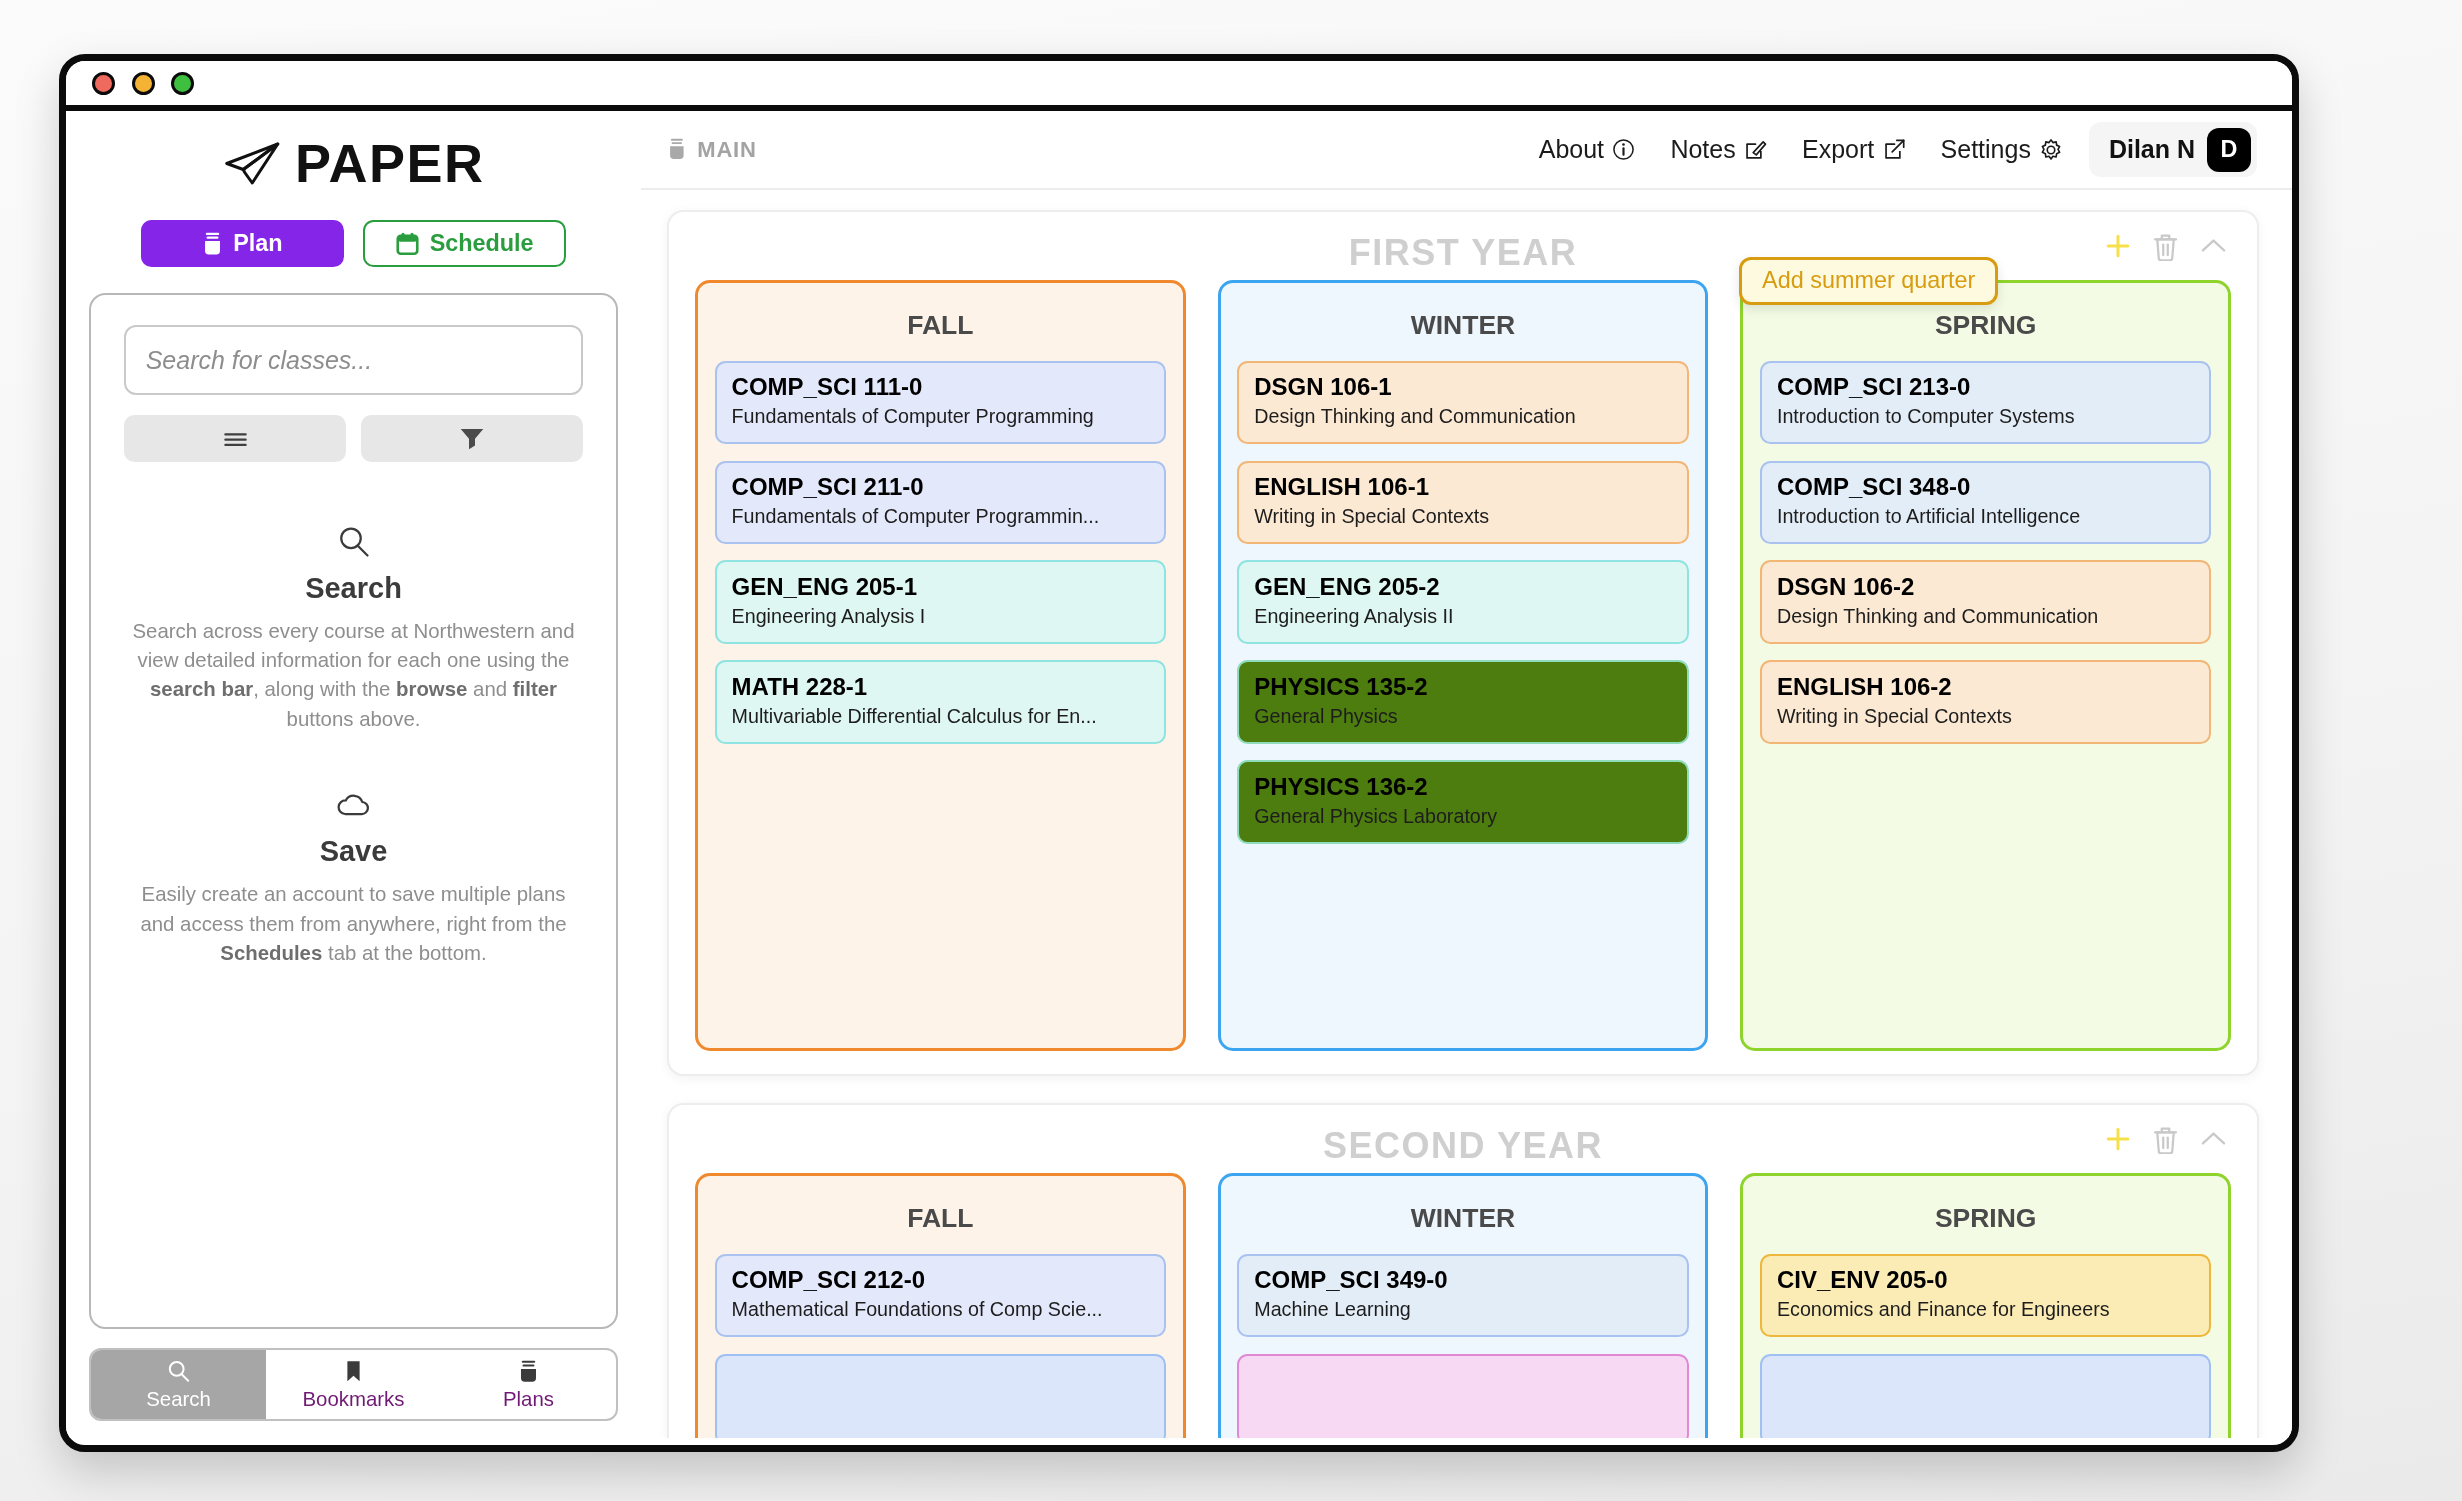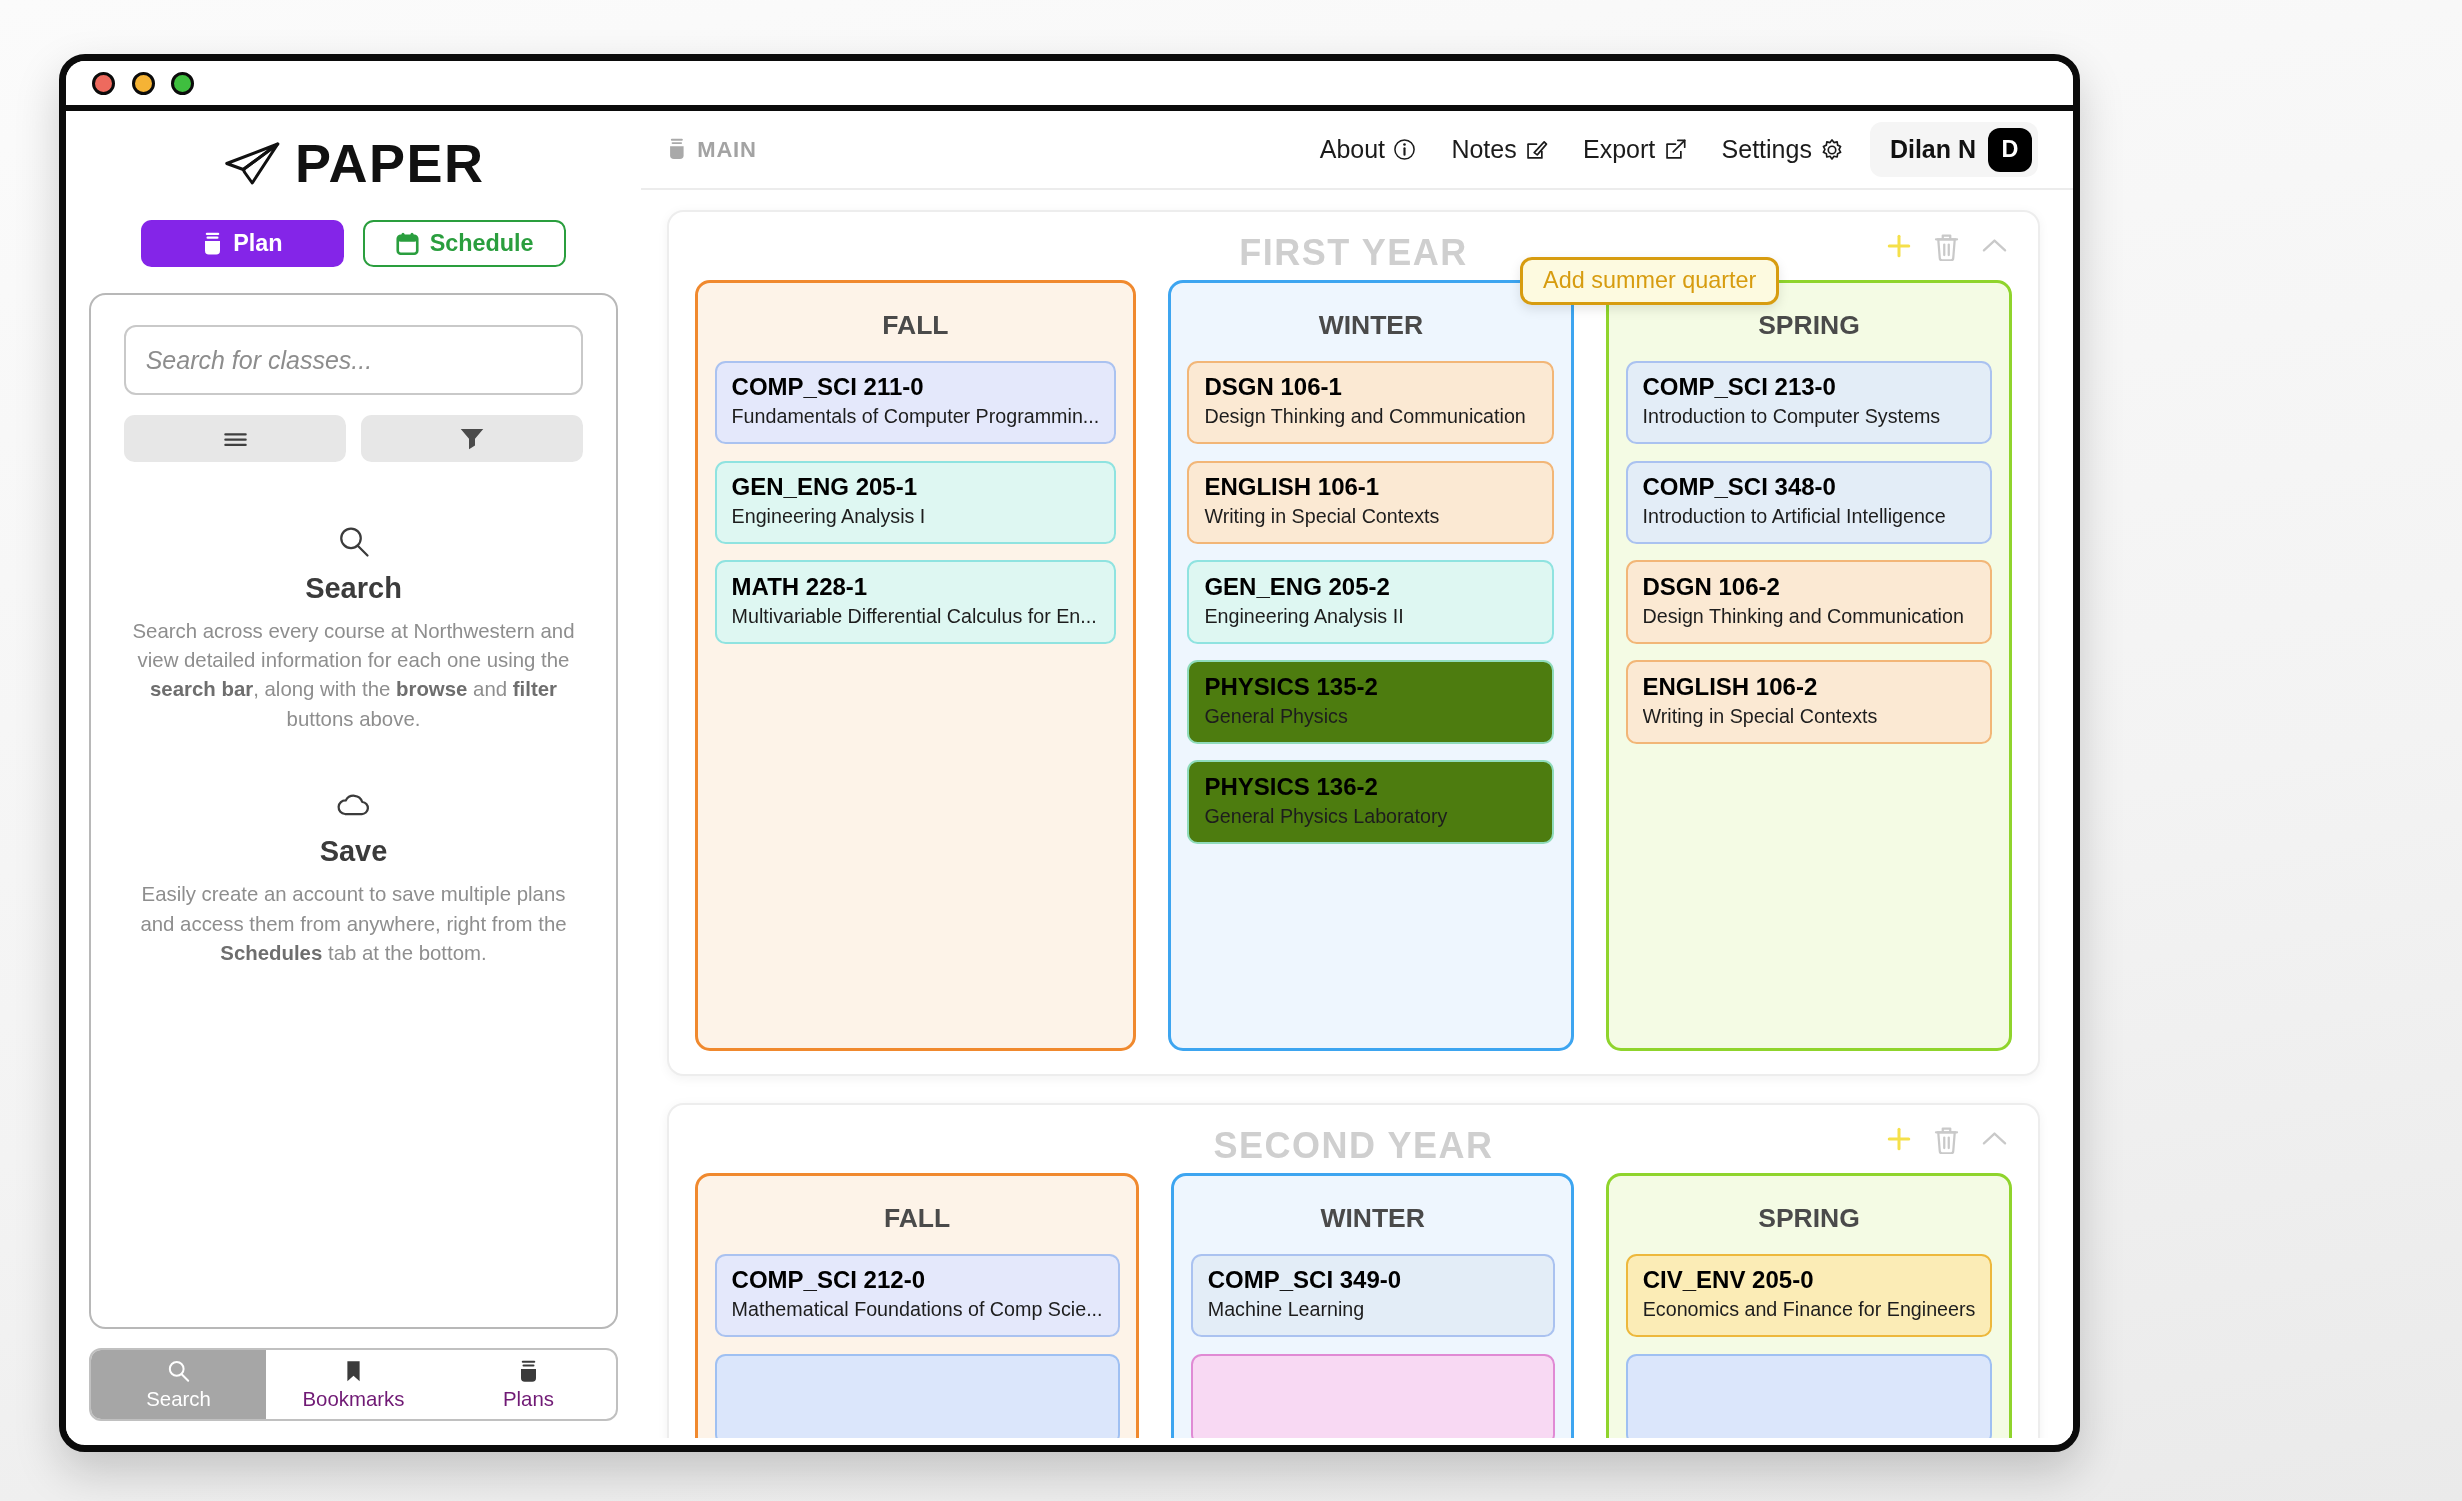--- a/index.html
+++ b/index.html
@@ -4,21 +4,21 @@
 <style>
   html,body{margin:0;padding:0;}
   body{
     width:2462px;height:1502px;overflow:hidden;
     background:linear-gradient(170deg,#fbfbfb 0%,#f3f3f3 60%,#eaeaea 100%);
     font-family:"Liberation Sans",sans-serif;
     -webkit-font-smoothing:antialiased;
   }
   
   .window{
-    position:absolute;left:59px;top:54px;width:2021px;height:1398px;
+    position:absolute;left:59px;top:54px;width:2240px;height:1398px;
     background:#fff;border:7.6px solid #0b0b0b;border-radius:26px;
     box-shadow:0 19.7px 45px rgba(0,0,0,.18);
     overflow:hidden;box-sizing:border-box;
   }
   .titlebar{
     height:50px;background:#fff;border-bottom:6.8px solid #0b0b0b;
     display:flex;align-items:center;padding-left:26px;box-sizing:border-box;
   }
   .dot{width:23px;height:23px;border-radius:50%;border:3px solid #0b0b0b;margin-right:16.6px;box-sizing:border-box;}
   .dot.r{background:#ee6a5e;} .dot.y{background:#f5b335;} .dot.g{background:#3fbf3f;}
@@ -316,20 +316,24 @@
                   <svg width="29" height="19.7" viewBox="0 0 38 26">
                     <polyline points="5,19 19,6 33,19" fill="none" stroke="#c9c9c9" stroke-width="3" stroke-linecap="round" stroke-linejoin="round"></polyline>
                   </svg>
                 </span>
               </div>
             </div>
             <div class="quarters">
               <div class="quarter q-fall" style="min-height: 771px;">
                 <div class="qtitle">FALL</div>
                 <div class="course t-cs">
+                  <div class="c-code">COMP_SCI 111-0</div>
+                  <div class="c-name">Fundamentals of Computer Programming</div>
+                </div>
+                <div class="course t-cs">
                   <div class="c-code">COMP_SCI 211-0</div>
                   <div class="c-name">Fundamentals of Computer Programmin...</div>
                 </div>
                 <div class="course t-eng">
                   <div class="c-code">GEN_ENG 205-1</div>
                   <div class="c-name">Engineering Analysis I</div>
                 </div>
                 <div class="course t-eng">
                   <div class="c-code">MATH 228-1</div>
                   <div class="c-name">Multivariable Differential Calculus for En...</div>

